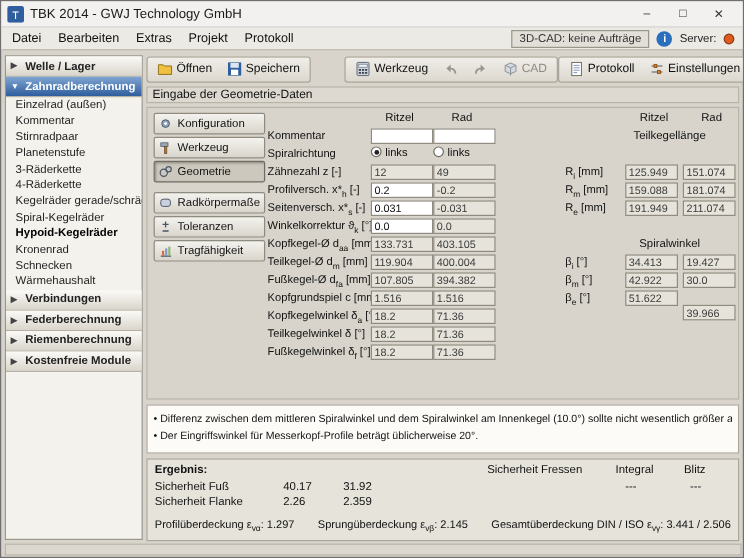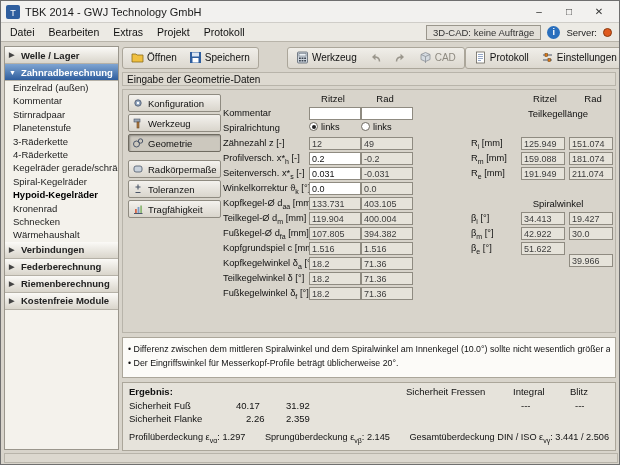--- a/index.html
+++ b/index.html
@@ -387,21 +387,21 @@
     <span class="rhdr" style="left:390px">Integral</span>
     <span class="rhdr" style="left:447px">Blitz</span>
 
     <span class="rcell" style="left:6px;top:17px">Sicherheit Fuß</span>
     <span class="rcell" style="left:113px;top:17px">40.17</span>
     <span class="rcell" style="left:163px;top:17px">31.92</span>
     <span class="rcell" style="left:398px;top:17px">---</span>
     <span class="rcell" style="left:452px;top:17px">---</span>
 
     <span class="rcell" style="left:6px;top:30px">Sicherheit Flanke</span>
-    <span class="rcell" style="left:123px;top:30px">2.26</span>
+    <span class="rcell" style="left:113px;top:30px">2.26</span>
     <span class="rcell" style="left:163px;top:30px">2.359</span>
 
     <div class="rbottom">
       <span><span>Profilüberdeckung ε</span><sub>vα</sub><span>:</span> <span>1.297</span></span>
       <span><span>Sprungüberdeckung ε</span><sub>vβ</sub><span>:</span> <span>2.145</span></span>
       <span><span>Gesamtüberdeckung DIN / ISO ε</span><sub>vγ</sub><span>:</span> <span>3.441 / 2.506</span></span>
     </div>
   </div>
 
   <div class="statusbar"></div>

